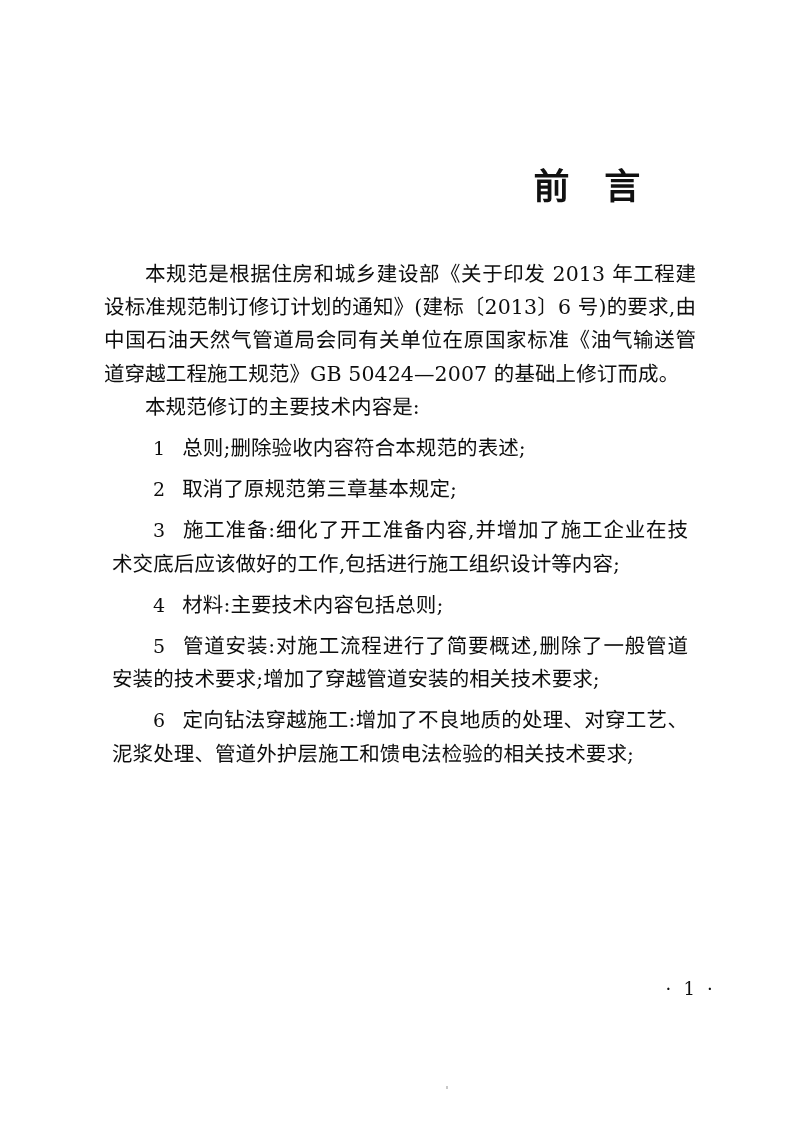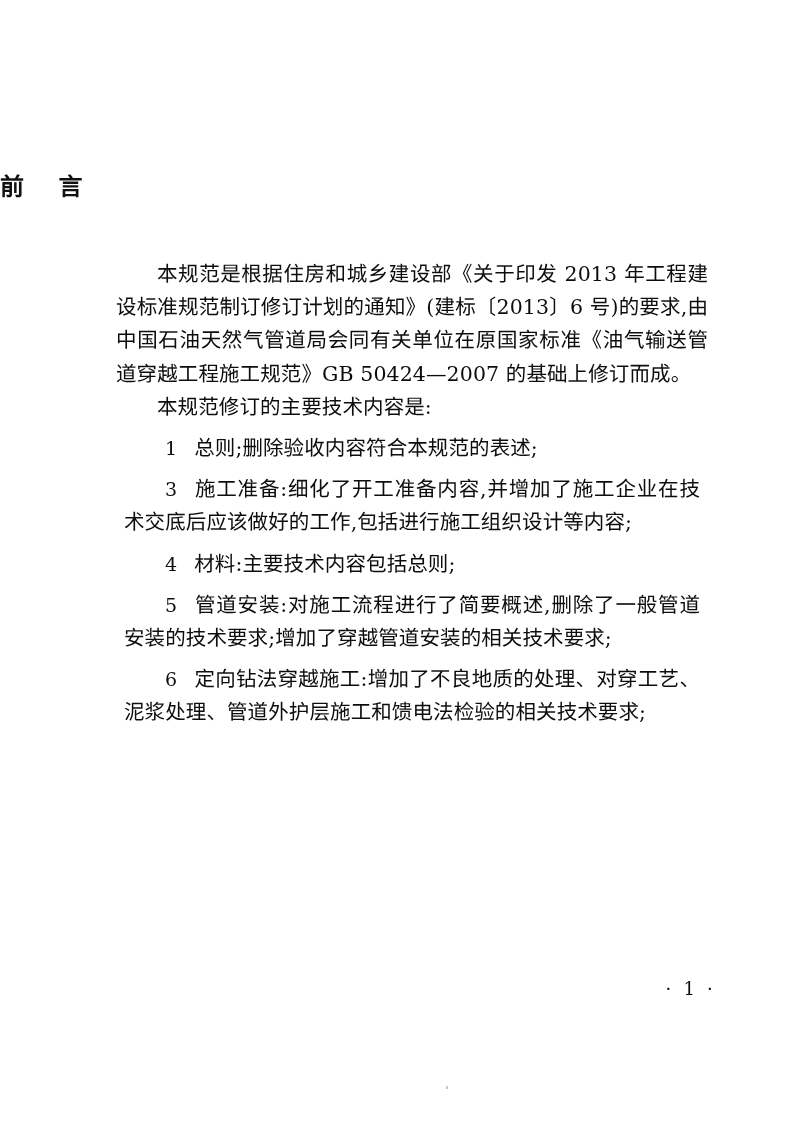--- a/index.html
+++ b/index.html
@@ -23,38 +23,38 @@
     inset: 0;
     background: #ffffff;
   }
 
   
   .doc-title {
     position: absolute;
     top: 168px;
     left: 0;
     width: 641px;
-    text-align: left;
+    text-align: right;
     font-family: "DejaVu Sans", "Liberation Sans", sans-serif;
     font-weight: bold;
-    font-size: 24px;
+    font-size: 36px;
     line-height: 38px;
     letter-spacing: 0.02em;
     color: #111111;
   }
   .doc-title .gap {
     display: inline-block;
     width: 34px;
   }
 
   
   .body-block {
     position: absolute;
     top: 258px;
-    left: 116px;
+    left: 104px;
     width: 592px;
   }
 
   p.para {
     margin: 0;
     font-size: 20.5px;
     line-height: 33.2px;
     text-align: justify;
     text-justify: inter-ideograph;
     text-indent: 41px;
@@ -123,20 +123,21 @@
   <div class="body-block">
 
     <p class="para">本规范是根据住房和城乡建设部《关于印发 2013 年工程建设标准规范制订修订计划的通知》(建标〔2013〕6 号)的要求,由中国石油天然气管道局会同有关单位在原国家标准《油气输送管道穿越工程施工规范》GB 50424—2007 的基础上修订而成。</p>
 
 
 
     <p class="para">本规范修订的主要技术内容是:</p>
 
     <p class="item"><span class="num">1</span><span class="numgap"></span><span>总则;删除验收内容符合本规范的表述;</span></p>
 
+    <p class="item"><span class="num">2</span><span class="numgap"></span><span>取消了原规范第三章基本规定;</span></p>
 
     <p class="item"><span class="num">3</span><span class="numgap"></span><span>施工准备:细化了开工准备内容,并增加了施工企业在技术交底后应该做好的工作,包括进行施工组织设计等内容;</span></p>
 
     <p class="item"><span class="num">4</span><span class="numgap"></span><span>材料:主要技术内容包括总则;</span></p>
 
     <p class="item"><span class="num">5</span><span class="numgap"></span><span>管道安装:对施工流程进行了简要概述,删除了一般管道安装的技术要求;增加了穿越管道安装的相关技术要求;</span></p>
 
     <p class="item"><span class="num">6</span><span class="numgap"></span><span>定向钻法穿越施工:增加了不良地质的处理、对穿工艺、泥浆处理、管道外护层施工和馈电法检验的相关技术要求;</span></p>
 
 

